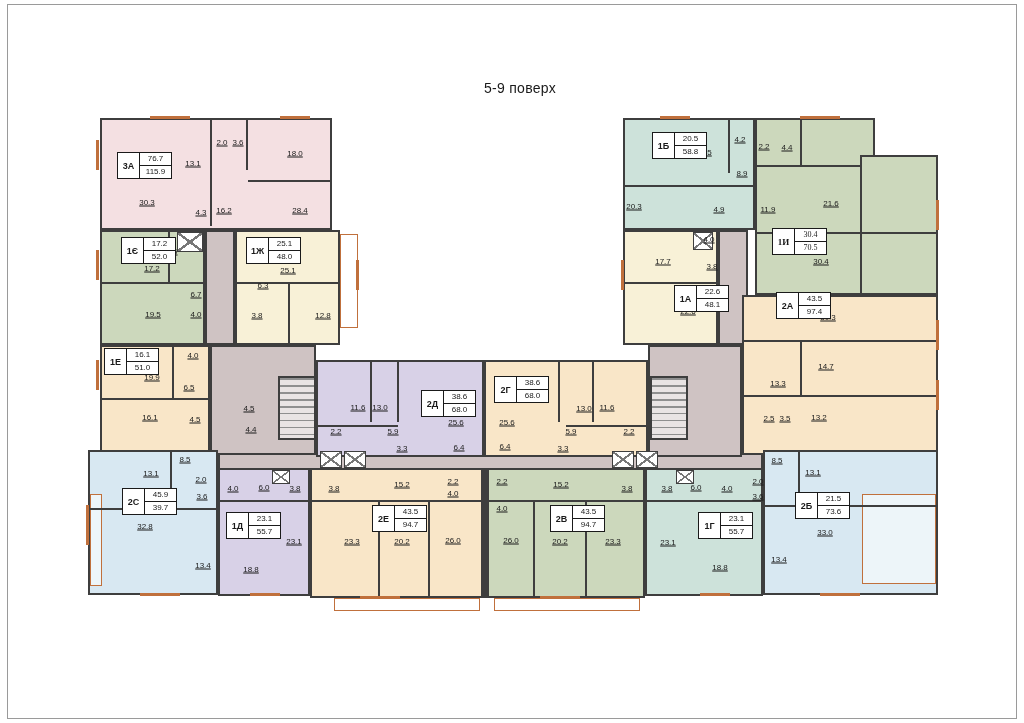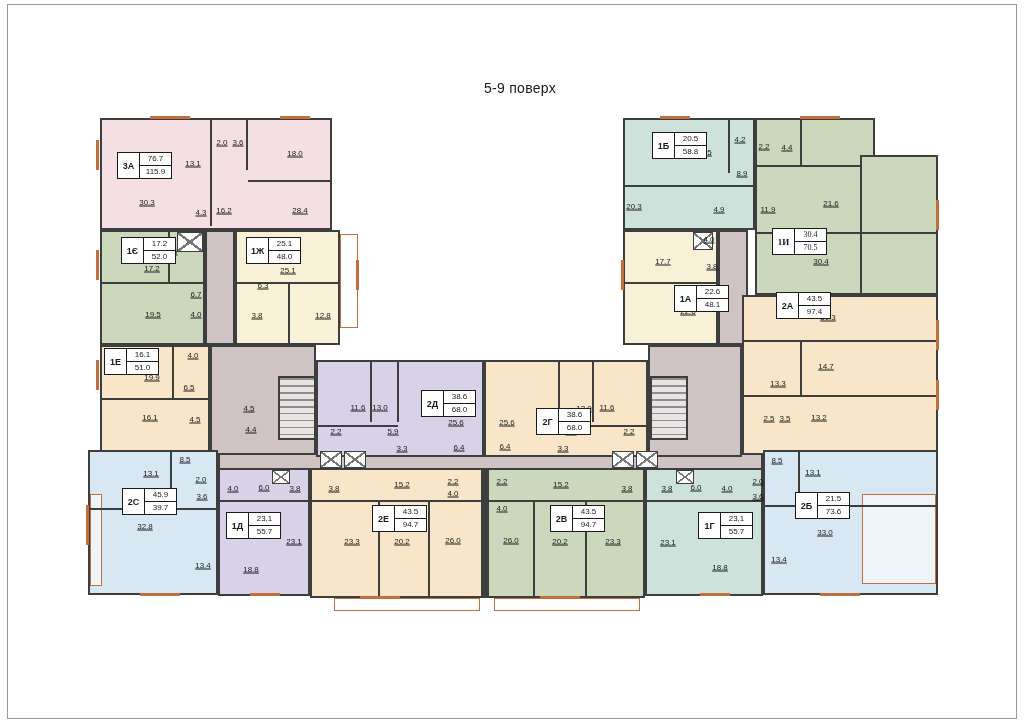--- a/index.html
+++ b/index.html
@@ -272,21 +272,21 @@
           <span class="a2">94.7</span>
         </span>
       </div>
       <div class="unit-box" style="left: 421px; top: 390px;">
         <span class="unit-code">2Д</span>
         <span class="unit-areas">
           <span class="a1">38.6</span>
           <span class="a2">68.0</span>
         </span>
       </div>
-      <div class="unit-box" style="left: 494px; top: 408px; margin-left: 42px;">
+      <div class="unit-box" style="left: 494px; top: 376px;">
         <span class="unit-code">2Г</span>
         <span class="unit-areas">
           <span class="a1">38.6</span>
           <span class="a2">68.0</span>
         </span>
       </div>
       <div class="unit-box" style="left: 550px; top: 505px;">
         <span class="unit-code">2В</span>
         <span class="unit-areas">
           <span class="a1">43.5</span>

